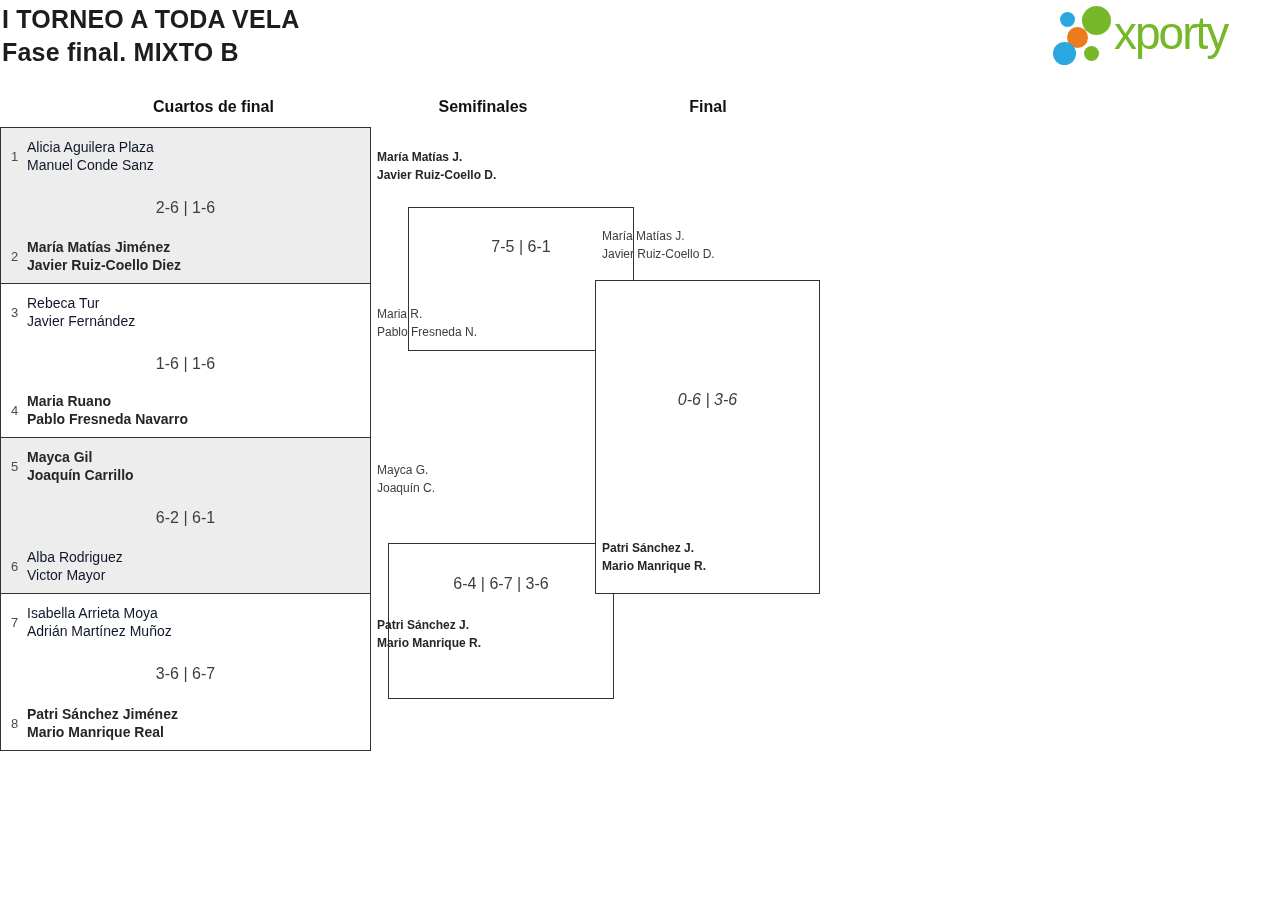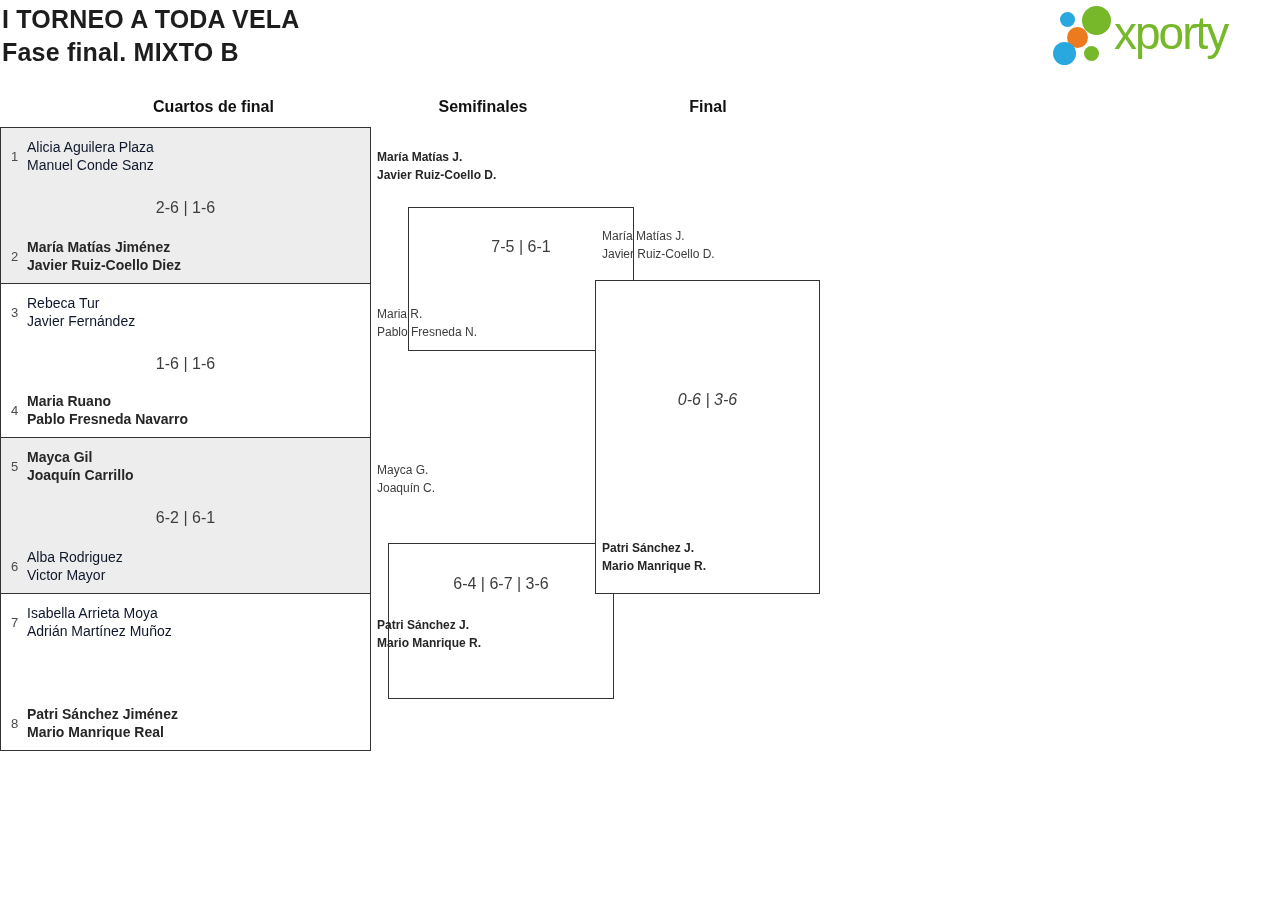--- a/index.html
+++ b/index.html
@@ -162,20 +162,21 @@
   </div>
 
   <div class="match-box qf qf4">
     <div class="team-row top">
       <div class="seed">7</div>
       <div class="team-names">
         <div>Isabella Arrieta Moya</div>
         <div>Adrián Martínez Muñoz</div>
       </div>
     </div>
+    <div class="score">3-6 | 6-7</div>
     <div class="team-row bottom winner">
       <div class="seed">8</div>
       <div class="team-names">
         <div>Patri Sánchez Jiménez</div>
         <div>Mario Manrique Real</div>
       </div>
     </div>
   </div>
 
   <div class="match-box sf1">

